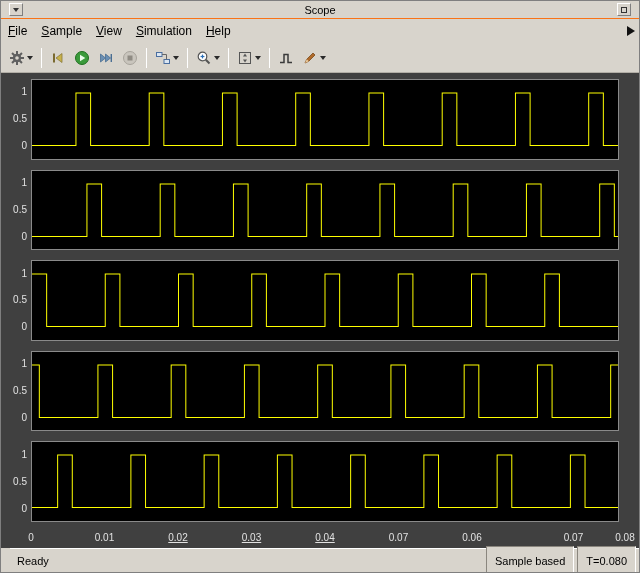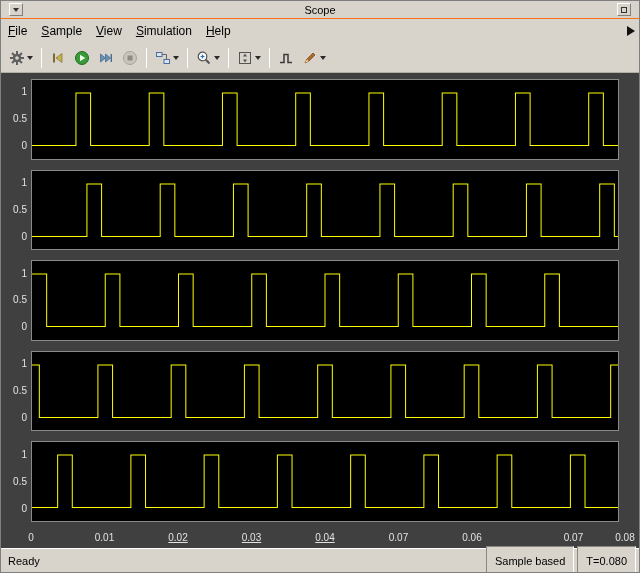--- a/index.html
+++ b/index.html
@@ -40,21 +40,21 @@
   .plot-area { flex: 1 1 auto; background: #404040; display: flex; flex-direction: column; padding: 6px 20px 2px 4px; }
   .subplot-row { flex: 1 1 auto; display: flex; margin-bottom: 10px; min-height: 0; }
   .ytick-gutter { width: 26px; flex: 0 0 26px; position: relative; }
   .ytick { position: absolute; right: 4px; transform: translateY(-50%); color: #e2e2e2; font-size: 10px; line-height: 10px; }
   .axes-box { flex: 1 1 auto; background: #000; border: 1px solid #8a8a8a; position: relative; min-width: 0; }
   .axes-box svg { position: absolute; left: 0; top: 0; width: 100%; height: 100%; display: block; }
   .xaxis-row { flex: 0 0 14px; height: 14px; display: flex; }
   .xaxis-labels { flex: 1 1 auto; position: relative; }
   .xlabel { position: absolute; top: 0; transform: translateX(-50%); color: #e2e2e2; font-size: 10px; white-space: nowrap; }
   
-  .statusbar { height: 24px; flex: 0 0 24px; display: flex; align-items: center; background: #d8d4cc; border-top: 1px solid #ffffff; padding: 2px 3px; font-size: 11px; }
+  .statusbar { height: 24px; flex: 0 0 24px; display: flex; align-items: center; background: #d8d4cc; border-top: 1px solid #ffffff; padding: 2px 3px; font-size: 11px; margin-left: 9px; }
   .status-left { flex: 1; padding-left: 4px; color: #000; }
   .status-cell {
     height: 30px; display: flex; align-items: center; padding: 0 8px; margin-left: 3px; color: #000;
     border: 1px solid; border-color: #8a867e #ffffff #ffffff #8a867e; background: #d8d4cc; white-space: nowrap;
   }
 </style>
 </head>
 <body>
 
 <div class="window">

